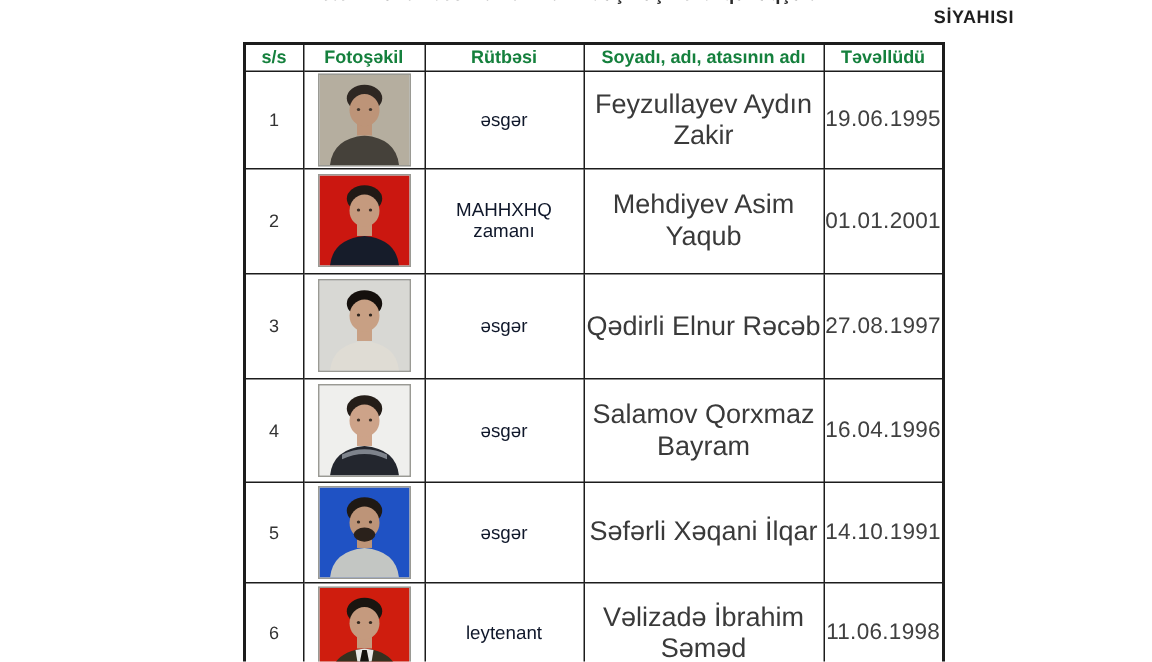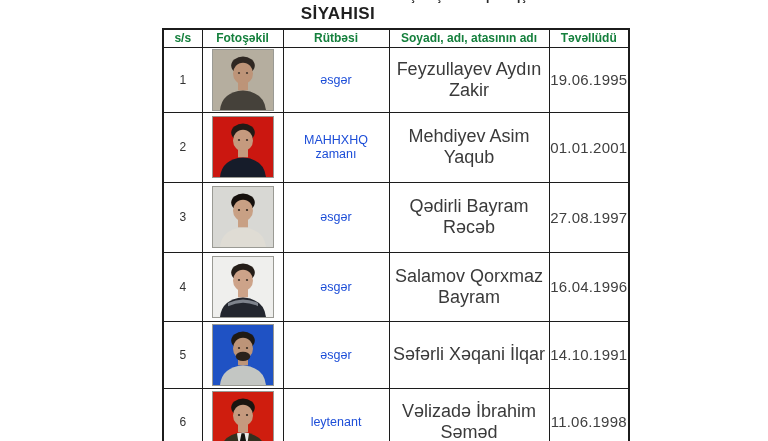--- a/index.html
+++ b/index.html
@@ -11,21 +11,21 @@
   }
   .doc { position:relative; width:768px; height:441px; overflow:hidden; background:#fff; }
 
   .top-clip {
     position:absolute; top:-11px; left:0; width:768px;
     text-align:center; font-weight:bold; font-size:12.5px; line-height:14px;
     color:#2b2b2b; letter-spacing:0.2px; white-space:nowrap;
   }
   .title {
     position:absolute; top:4px; left:0; width:676px;
-    text-align:center; font-weight:bold; font-size:17px; color:#1f1f1f;
+    text-align:right; font-weight:bold; font-size:12px; color:#1f1f1f;
     letter-spacing:0.4px;
   }
 
   table.list {
     position:absolute; left:162px; top:28px; width:466px;
     border-collapse:collapse; table-layout:fixed;
     border:2px solid #1c1c1c;
   }
   table.list th, table.list td {
     border:1.5px solid #1c1c1c; padding:0; text-align:center; vertical-align:middle;
@@ -41,21 +41,21 @@
   thead th { font-size:12px; font-weight:bold; color:#15803d; line-height:1; }
 
   tbody tr:nth-child(1){ height:65px; }
   tbody tr:nth-child(2){ height:70px; }
   tbody tr:nth-child(3){ height:70px; }
   tbody tr:nth-child(4){ height:69px; }
   tbody tr:nth-child(5){ height:67px; }
   tbody tr:nth-child(6){ height:68px; }
 
   td.num  { font-size:12px; color:#333; }
-  td.rank { font-size:12.5px; color:#1d4ed8; }
+  td.rank { font-size:12.5px; color:#0f172a; }
   td.name { font-size:18px; color:#3a3a3a; }
   td.dob  { font-size:15px; color:#404040; letter-spacing:0.2px; }
 
   .photo {
     width:62px; height:62px; margin:1px auto;
     border:1px solid #9a9a94; background:#ddd; position:relative;
   }
   .photo svg { display:block; width:100%; height:100%; }
 </style>
 </head>
@@ -146,21 +146,21 @@
               <rect x="25" y="30" width="10" height="13" style="fill:var(--skin,#c9a189)"></rect>
               <ellipse cx="30" cy="16.5" rx="11.8" ry="9.5" style="fill:var(--hair,#241d18)"></ellipse>
               <ellipse cx="30" cy="25" rx="10" ry="11.5" style="fill:var(--skin,#c9a189)"></ellipse>
               <ellipse cx="30" cy="33.5" rx="7.2" ry="5" style="fill:var(--beard,transparent)"></ellipse>
               <circle cx="26" cy="24.5" r="1.1" style="fill:var(--hair,#241d18)" opacity="0.85"></circle>
               <circle cx="34" cy="24.5" r="1.1" style="fill:var(--hair,#241d18)" opacity="0.85"></circle>
             </svg>
           </div>
         </td>
         <td class="rank">əsgər</td>
-        <td class="name">Qədirli Bayram Rəcəb</td>
+        <td class="name">Qədirli Elnur Rəcəb</td>
         <td class="dob">27.08.1997</td>
       </tr>
 
       <tr>
         <td class="num">4</td>
         <td>
           <div class="photo" title="man with short dark hair in dark sweater with gray collar, white background" style="--bg: #efefed; --skin: #cda389; --hair: #241d18; --shirt: #23262e; --collar: #7e838c; --tie: transparent; --beard: transparent; --shirtv: transparent;">
             <svg viewBox="0 0 60 64" preserveAspectRatio="none">
               <rect x="0" y="0" width="60" height="64" style="fill:var(--bg,#ccc)"></rect>
               <path d="M7 64 Q9 45 30 43 Q51 45 53 64 Z" style="fill:var(--shirt,#444)"></path>

